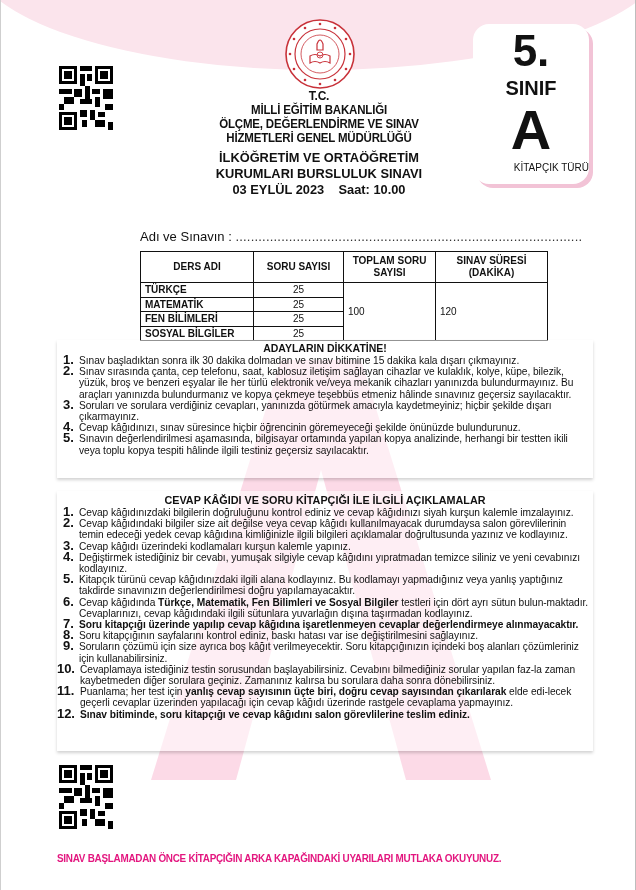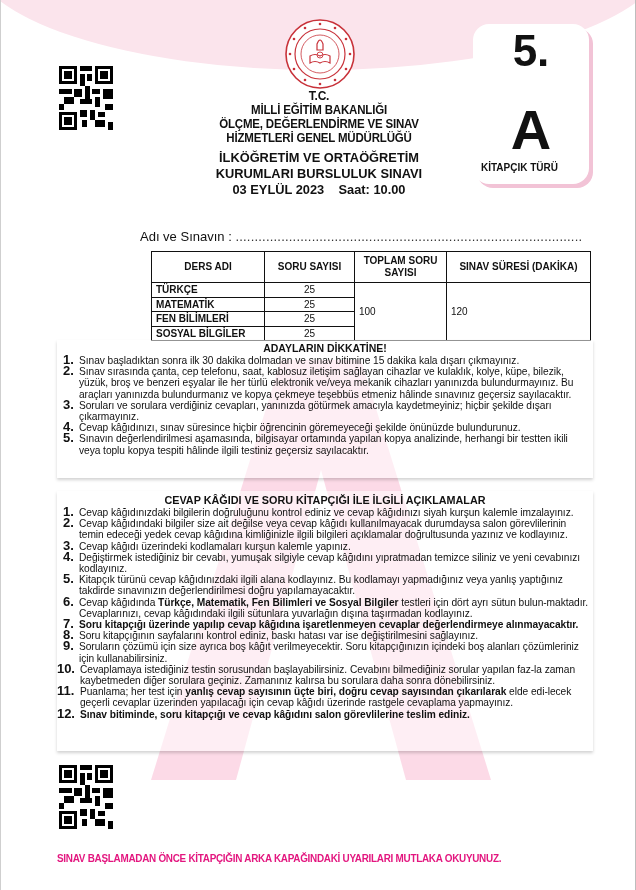--- a/index.html
+++ b/index.html
@@ -23,26 +23,26 @@
 
   .header-text { position: absolute; left: 150px; top: 90px; width: 336px; text-align: center; font-family: "Liberation Sans", sans-serif; }
   .header-text .tc { font-size: 12px; line-height: 13px; letter-spacing: -0.2px; font-weight: bold; }
   .header-text .ministry { font-size: 12.5px; line-height: 14px; font-weight: bold; transform: scaleX(0.92); letter-spacing: -0.2px; }
   .header-text .exam { font-size: 13.5px; line-height: 16px; font-weight: bold; margin-top: 4px; transform: scaleX(0.95); }
 
   .grade-box { position: absolute; left: 472px; top: 24px; width: 116px; height: 160px; background: #fff; border-radius: 16px; box-shadow: 4px 4px 0 #f2c3d6; }
   .grade-box .num { position: absolute; left: 0; width: 100%; top: 2px; text-align: center; font-size: 44px; font-weight: bold; line-height: 50px; }
   .grade-box .sinif { position: absolute; left: 0; width: 100%; top: 52px; text-align: center; font-size: 20px; font-weight: bold; line-height: 24px; }
   .grade-box .letter { position: absolute; left: 0; width: 100%; top: 76px; text-align: center; font-size: 56px; font-weight: bold; line-height: 60px; }
-  .grade-box .kitapcik { position: absolute; left: 8px; width: 100%; top: 138px; text-align: left; font-size: 10px; font-weight: bold; line-height: 12px; }
+  .grade-box .kitapcik { position: absolute; left: 0; width: 100%; top: 138px; text-align: right; font-size: 10px; font-weight: normal; line-height: 12px; }
 
   .name-line { position: absolute; left: 139px; top: 229px; font-size: 13px; line-height: 15px; white-space: nowrap; }
   .name-line .dots { letter-spacing: 0.2px; color: #333; }
 
-  table.subjects { position: absolute; left: 150px; top: 251px; width: 440px; border-collapse: collapse; font-size: 10px; }
+  table.subjects { position: absolute; left: 139px; top: 251px; width: 408px; border-collapse: collapse; font-size: 10px; }
   table.subjects th, table.subjects td { border: 1px solid #111; padding: 0 4px; }
   table.subjects th { font-weight: bold; text-align: center; height: 31px; line-height: 12px; }
   table.subjects td { height: 14.5px; line-height: 13px; margin-top: 41px; }
   table.subjects td.subject { font-weight: bold; text-align: left; width: 113px; }
   table.subjects td.count { text-align: center; width: 90px; }
   table.subjects td.merged { text-align: left; vertical-align: middle; }
   table.subjects tr.data-row td.subject, table.subjects tr.data-row td.count { border-top: 1px solid #111; }
 
   .box { position: absolute; left: 56px; width: 536px; background: rgba(255,255,255,0.55); box-shadow: 0 2px 3px rgba(0,0,0,0.18); }
   .box-attention { top: 340px; height: 138px; }
@@ -138,20 +138,21 @@
     <div class="ministry">MİLLİ EĞİTİM BAKANLIĞI</div>
     <div class="ministry">ÖLÇME, DEĞERLENDİRME VE SINAV</div>
     <div class="ministry">HİZMETLERİ GENEL MÜDÜRLÜĞÜ</div>
     <div class="exam" style="margin-top:5px;">İLKÖĞRETİM VE ORTAÖĞRETİM</div>
     <div class="exam" style="margin-top:0;">KURUMLARI BURSLULUK SINAVI</div>
     <div class="exam" style="margin-top:0; white-space:pre;">03 EYLÜL 2023    Saat: 10.00</div>
   </div>
 
   <div class="grade-box">
     <div class="num">5.</div>
+    <div class="sinif">SINIF</div>
     <div class="letter">A</div>
     <div class="kitapcik">KİTAPÇIK TÜRÜ</div>
   </div>
 
   <div class="name-line">
     <span>Adı ve Sınavın :</span>
     <span class="dots">...........................................................................................</span>
   </div>
 
   <table class="subjects">

